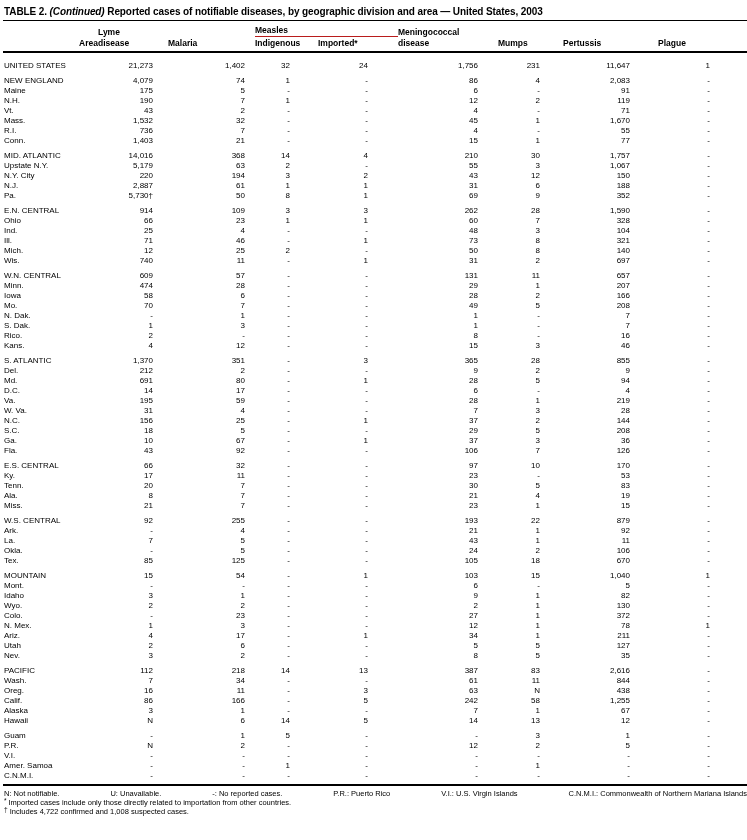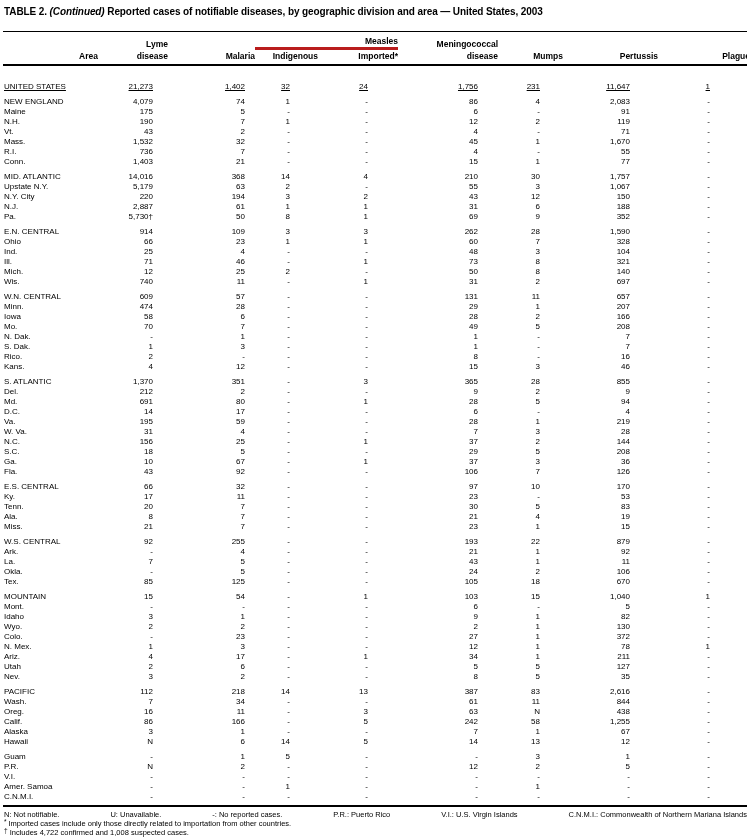--- a/index.html
+++ b/index.html
@@ -3,59 +3,59 @@
 <meta charset="utf-8">
 <style>
   html, body { margin:0; padding:0; background:#ffffff; }
   body {
     width:747px; height:840px; overflow:hidden;
     font-family:"Liberation Sans", sans-serif; color:#000;
     -webkit-font-smoothing:antialiased;
   }
   .page { width:747px; height:840px; box-sizing:border-box; padding:6px 1px 0 3px; }
 
-  .title { font-size:10px; font-weight:bold; margin:0 0 14px 1px; letter-spacing:-0.1px; }
+  .title { font-size:10px; font-weight:bold; margin:0 0 3px 1px; letter-spacing:-0.1px; }
   .title .it { font-style:italic; }
 
   table.diseases {
     width:745px; border-collapse:collapse; table-layout:fixed;
     border-top:1px solid #000;
   }
   
   col.c-area  { width:95px;  }
   col.c-lyme  { width:70px;  }
   col.c-mal   { width:87px;  }
   col.c-ind   { width:63px;  }
   col.c-imp   { width:80px;  }
   col.c-men   { width:100px; }
   col.c-mum   { width:65px;  }
   col.c-per   { width:95px;  }
   col.c-pla   { width:92px;  }
 
-  thead th { font-weight:bold; font-size:8.5px; padding:0; text-align:right; white-space:nowrap; }
+  thead th { font-weight:bold; font-size:8.5px; padding:0; text-align:left; white-space:nowrap; }
   tr.h1 th { padding-top:5px; line-height:9px; vertical-align:bottom; }
-  tr.h1 th.measles-group { border-bottom:3px solid #b91c1c; padding-bottom:1px; }
+  tr.h1 th.measles-group { border-bottom:1px solid #b91c1c; padding-bottom:1px; }
   tr.h2 th { border-bottom:2px solid #000; padding-bottom:3px; padding-top:1px; line-height:10px; vertical-align:bottom; }
   th.area-h { text-align:right; padding-left:1px; }
 
   tbody td {
     font-size:8px; line-height:10px; height:10px; padding:0;
     white-space:nowrap; overflow:hidden;
   }
   tbody td:first-child { text-align:left; padding-left:1px; }
   tbody td:nth-child(n+2) { text-align:right; }
   tbody td:nth-child(2) { padding-right:15px; }
   tbody td:nth-child(3) { padding-right:10px; }
   tbody td:nth-child(4) { padding-right:28px; }
   tbody td:nth-child(5) { padding-right:30px; }
   tbody td:nth-child(6) { padding-right:20px; }
   tbody td:nth-child(7) { padding-right:23px; }
   tbody td:nth-child(8) { padding-right:28px; }
   tbody td:nth-child(9) { padding-right:40px; }
-  tbody tr:first-child td { padding-top:16px;text-decoration:underline; }
+  tbody tr:first-child td { padding-top:8px; }
   tbody tr.section-start td { padding-top:5px; }
 
   .footnotes { width:745px; border-top:2px solid #000; margin-top:3px; padding:3px 0 0 1px; font-size:7.5px; line-height:9px; }
   .legend { display:flex; justify-content:space-between; padding-right:2px; }
   .legend span { white-space:nowrap; }
   .fn { margin-top:0; }
   .marker { display:inline-block; font-size:6.5px; position:relative; top:-2px; margin-right:2px; }
 </style>
 </head>
 <body>

